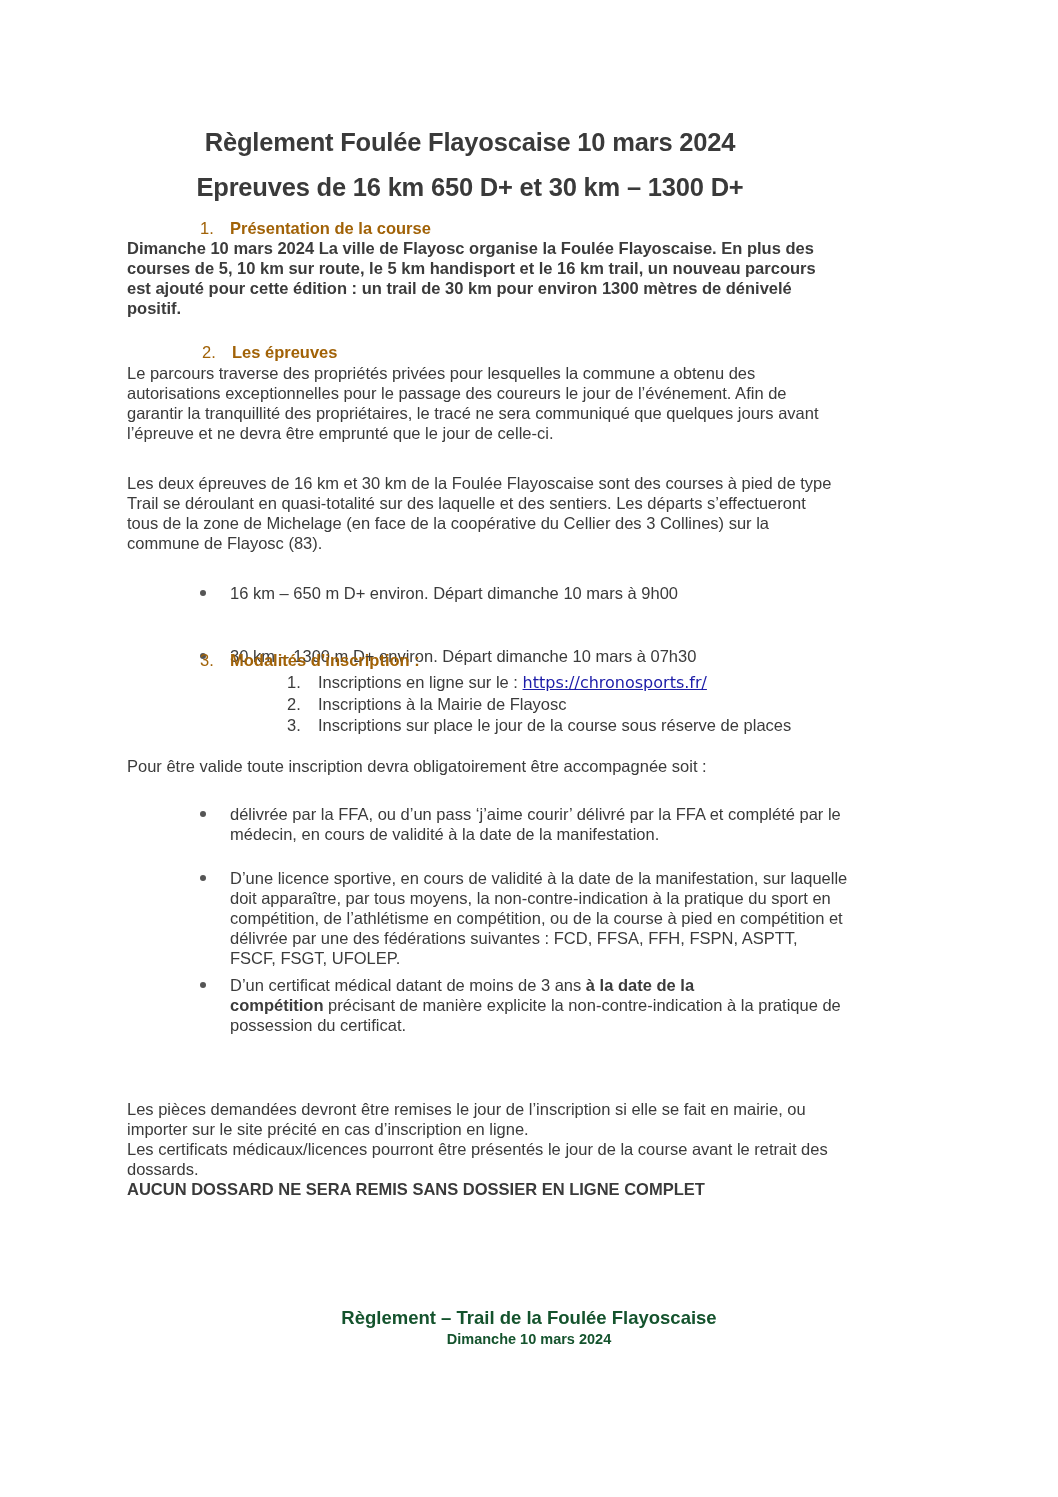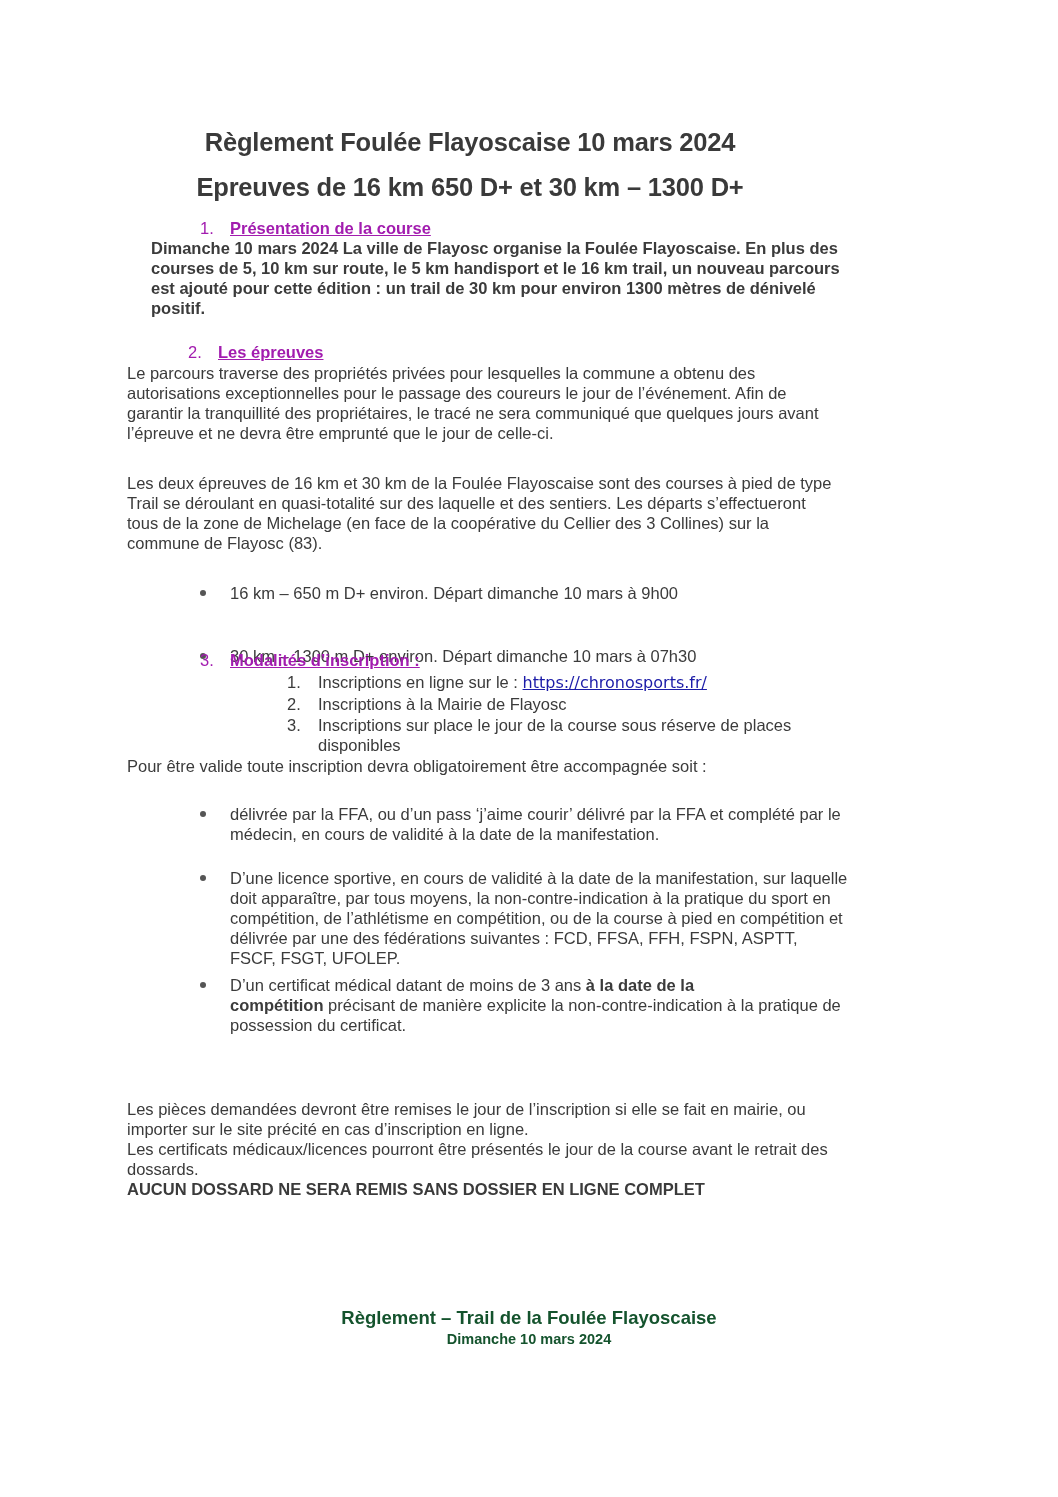--- a/index.html
+++ b/index.html
@@ -10,21 +10,21 @@
   }
   .page { position: absolute; left: 0; top: 0; width: 1058px; height: 1497px; background: #fff; }
   .title {
     position: absolute; left: 0; width: 940px; text-align: center;
     font-weight: bold; font-size: 25.5px; line-height: 31px; color: #3a3a3a;
     letter-spacing: -0.2px;
   }
   .t1 { top: 127px; }
   .t2 { top: 158px; margin-top: 14px; }
   .heading {
-    position: absolute; font-weight: bold; font-size: 16.5px; line-height: 20px; color: #a21caf; text-decoration: underline;
+    position: absolute; font-weight: bold; font-size: 16.5px; line-height: 20px; color: #a16207;
   }
   .heading .num { display: inline-block; width: 30px; font-weight: normal; }
   .para {
     position: absolute; left: 127px; width: 820px;
     font-size: 16.5px; line-height: 20px; color: #3b3b3b;
   }
   .para.bold { font-weight: bold; }
   .line { display: block; white-space: nowrap; }
   .bullet-item {
     position: absolute; font-size: 16.5px; line-height: 20px; white-space: nowrap;
@@ -49,28 +49,28 @@
 <body>
 
 <div class="page">
 
   <div class="title t1">Règlement Foulée Flayoscaise 10 mars 2024</div>
   <div class="title t2">Epreuves de 16 km 650 D+ et 30 km – 1300 D+</div>
 
   <div class="heading" style="left:200px; top:218px;">
     <span class="num">1.</span><span>Présentation de la course</span>
   </div>
-  <div class="para bold" style="top:238px;margin-left:24px;">
+  <div class="para bold" style="top:238px;">
     <span class="line">Dimanche 10 mars 2024 La ville de Flayosc organise la Foulée Flayoscaise. En plus des</span>
     <span class="line">courses de 5, 10 km sur route, le 5 km handisport et le 16 km trail, un nouveau parcours</span>
     <span class="line">est ajouté pour cette édition : un trail de 30 km pour environ 1300 mètres de dénivelé</span>
     <span class="line">positif.</span>
   </div>
 
-  <div class="heading" style="left:188px; top:342px;">
+  <div class="heading" style="left:202px; top:342px;">
     <span class="num">2.</span><span>Les épreuves</span>
   </div>
   <div class="para" style="top:363px;">
     <span class="line">Le parcours traverse des propriétés privées pour lesquelles la commune a obtenu des</span>
     <span class="line">autorisations exceptionnelles pour le passage des coureurs le jour de l’événement. Afin de</span>
     <span class="line">garantir la tranquillité des propriétaires, le tracé ne sera communiqué que quelques jours avant</span>
     <span class="line">l’épreuve et ne devra être emprunté que le jour de celle-ci.</span>
   </div>
   <div class="para" style="top:473px;">
     <span class="line">Les deux épreuves de 16 km et 30 km de la Foulée Flayoscaise sont des courses à pied de type</span>
@@ -96,21 +96,20 @@
     <span class="n">1.</span>
     <span>Inscriptions en ligne sur le : </span><a class="link" href="#">https://chronosports.fr/</a>
   </div>
   <div class="num-item" style="left:318px; top:694px;">
     <span class="n">2.</span>
     <span>Inscriptions à la Mairie de Flayosc</span>
   </div>
   <div class="num-item" style="left:318px; top:715px;">
     <span class="n">3.</span>
     <span class="line">Inscriptions sur place le jour de la course sous réserve de places</span>
-    <span class="line">disponibles</span>
   </div>
 
   <div class="para" style="top:756px;">
     <span class="line">Pour être valide toute inscription devra obligatoirement être accompagnée soit :</span>
   </div>
 
   <div class="bullet-item" style="left:230px; top:804px;">
     <span class="bullet-dot"></span>
     <span class="line">délivrée par la FFA, ou d’un pass ‘j’aime courir’ délivré par la FFA et complété par le</span>
     <span class="line">médecin, en cours de validité à la date de la manifestation.</span>

